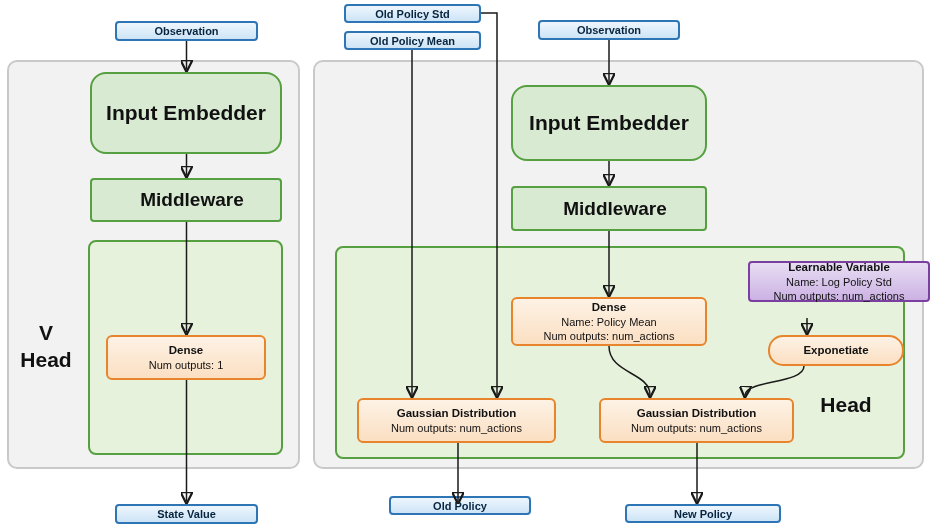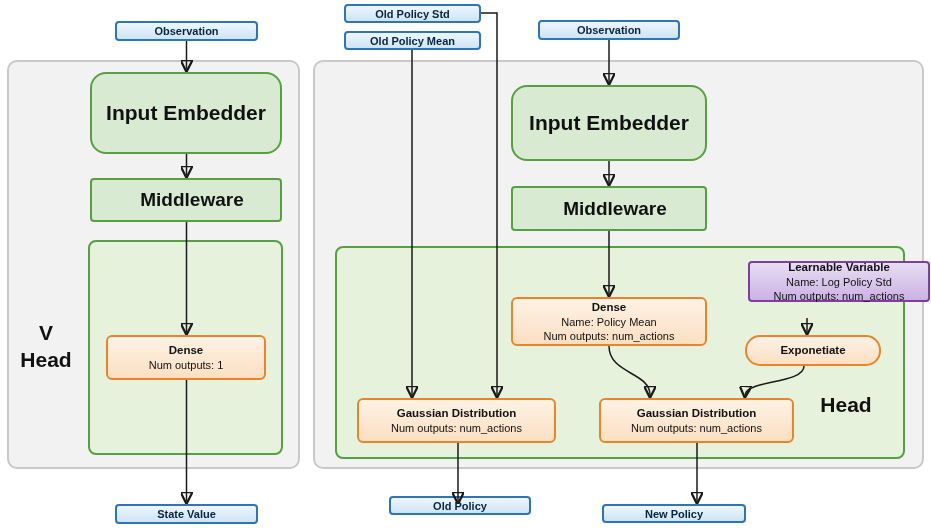--- a/index.html
+++ b/index.html
@@ -118,39 +118,39 @@
     <span class="sub">Name: Policy Mean</span>
     <span class="sub">Num outputs: num_actions</span>
   </div>
 
   <div class="node node-purple" style="left:717px; top:261px; width:182px; height:41px;margin-left:31px;">
     <span class="title">Learnable Variable</span>
     <span class="sub">Name: Log Policy Std</span>
     <span class="sub">Num outputs: num_actions</span>
   </div>
 
-  <div class="node node-orange" style="left:745px; top:335px; width:136px; height:31px;border-radius:15px;">
+  <div class="node node-orange" style="left:768px; top:335px; width:136px; height:31px;border-radius:15px;">
     <span class="title">Exponetiate</span>
   </div>
 
   <div class="node node-orange" style="left:357px; top:398px; width:199px; height:45px;">
     <span class="title">Gaussian Distribution</span>
     <span class="sub">Num outputs: num_actions</span>
   </div>
 
   <div class="node node-orange" style="left:599px; top:398px; width:195px; height:45px;">
     <span class="title">Gaussian Distribution</span>
     <span class="sub">Num outputs: num_actions</span>
   </div>
 
   <div class="node node-blue" style="left:389px; top:496px; width:142px; height:19px;">
     <span>Old Policy</span>
   </div>
 
-  <div class="node node-blue" style="left:602px; top:504px; width:144px; height:19px;justify-content:center;">
+  <div class="node node-blue" style="left:625px; top:504px; width:156px; height:19px;justify-content:center;">
     <span>New Policy</span>
   </div>
 
   <svg class="arrows" width="931" height="529">
     <defs>
       <marker id="arrowhead" markerWidth="8" markerHeight="8" refX="6" refY="4" orient="auto">
         <path d="M0,0 L8,4 L0,8 Z" fill="#1a1a1a" stroke="none"></path>
       </marker>
     </defs>
 

